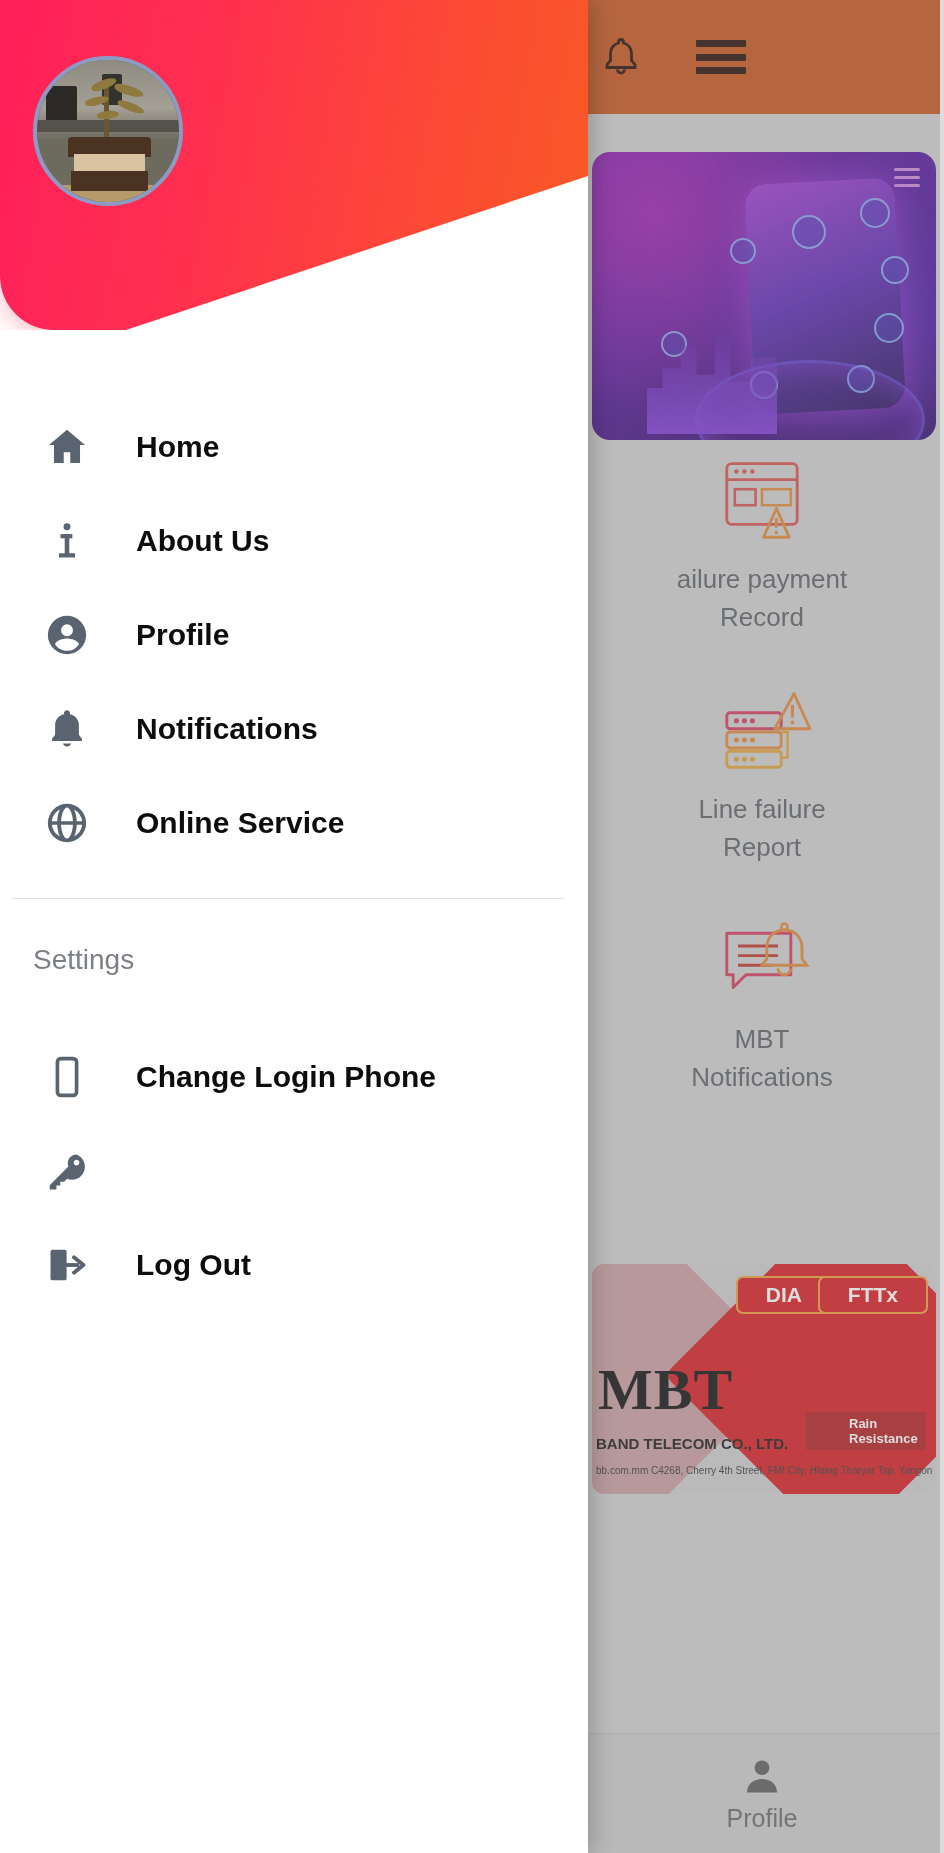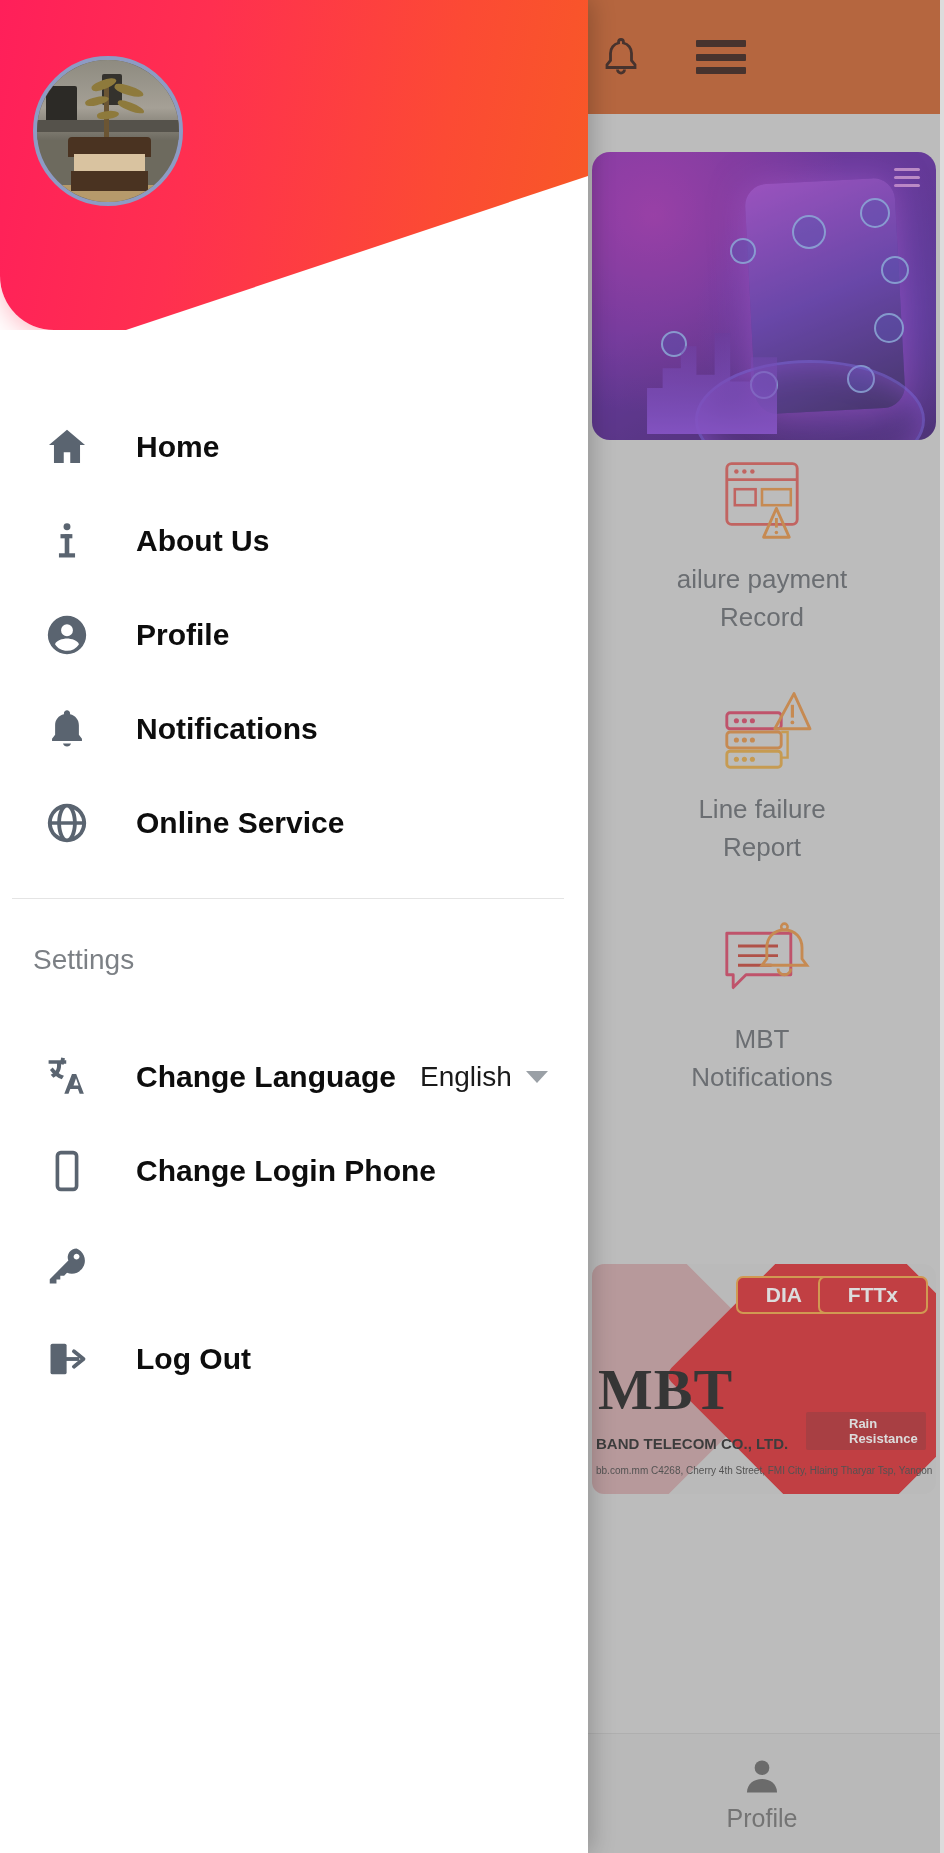--- a/index.html
+++ b/index.html
@@ -449,33 +449,20 @@
         <span class="menu-label">Online Service</span>
       </div>
     </div>
 
     <div id="divider"></div>
 
     <div id="settings-heading">Settings</div>
 
     <div id="settings-list">
 
-      <div class="menu-row">
-        <span class="menu-icon">
-          <svg width="46" height="46" viewBox="0 0 24 24">
-            <path d="M2.4 3.2h9.2v1.9H8.9v1.1c0 2.6-1.6 4.9-4 6.2l-1.4-1.6c2.1-1 3.3-2.7 3.3-4.6V5.1H2.4z"></path>
-            <path d="M3.1 8.3 4.5 7c1.6 2 3.6 3.5 5.9 4.4l-1.1 1.8c-2.5-1-4.6-2.7-6.2-4.9z"></path>
-            <path d="M14.6 10.4h2.2l4 10.3h-2.2l-.9-2.5h-4l-.9 2.5h-2.2zm.8 6h2.6l-1.3-3.7z"></path>
-            <rect x="8.6" y="2" width="2" height="3.4" transform="rotate(12 9.6 3.7)"></rect>
-          </svg>
-        </span>
-        <span class="menu-label">Change Language</span>
-        <span class="lang-value">English</span>
-        <span class="lang-caret"></span>
-      </div>
 
       <div class="menu-row">
         <span class="menu-icon">
           <svg width="46" height="46" viewBox="0 0 24 24">
             <rect x="7" y="2.4" width="10" height="19.2" rx="1.8" fill="none" stroke="#5a6470" stroke-width="1.9"></rect>
           </svg>
         </span>
         <span class="menu-label">Change Login Phone</span>
       </div>
 

